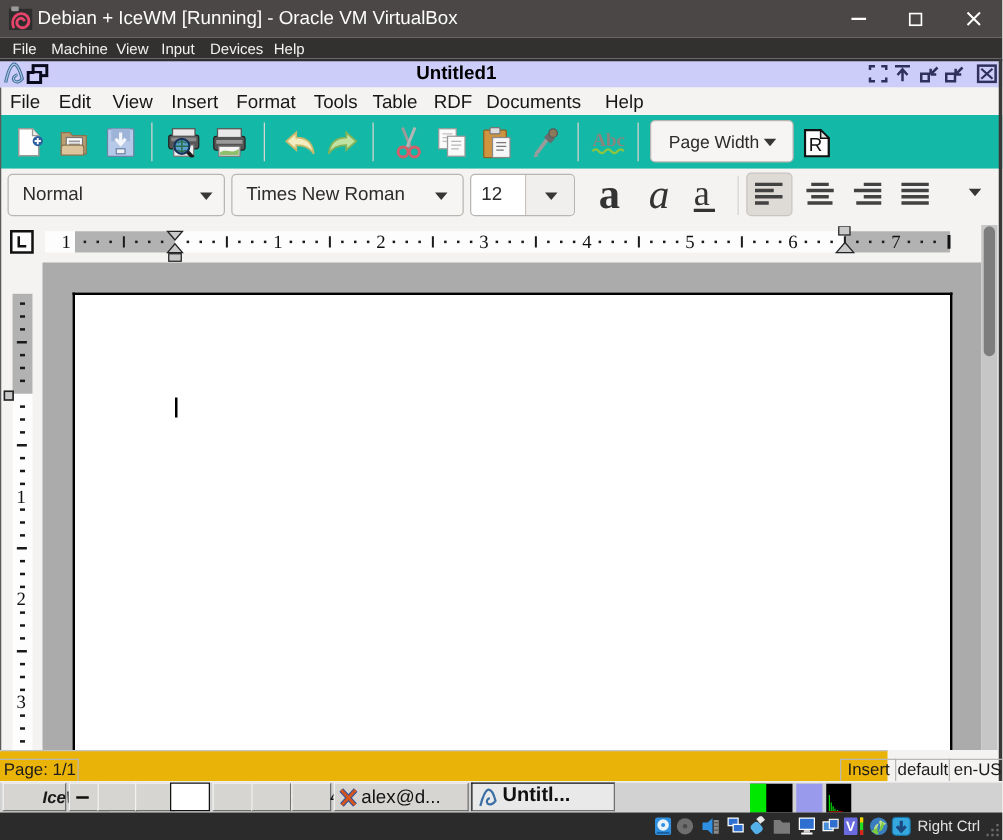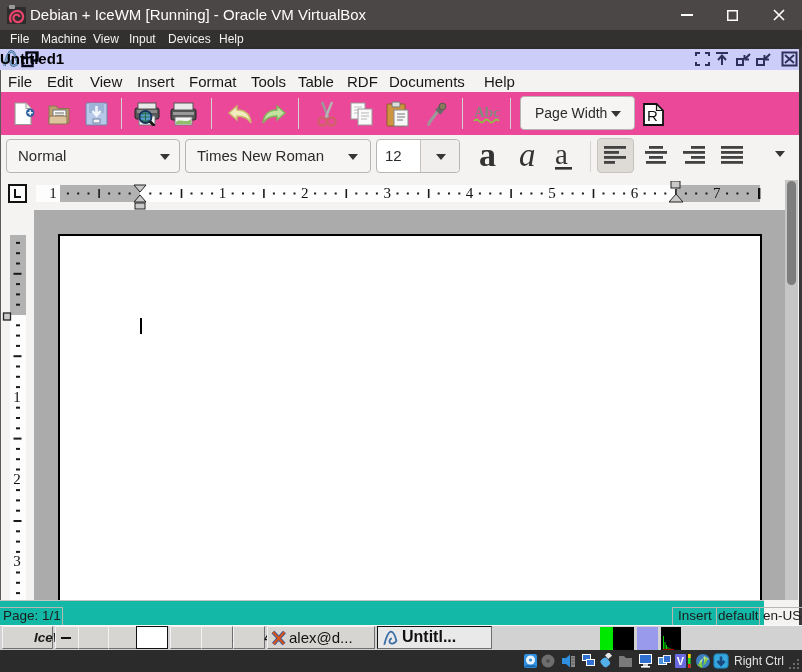--- a/index.html
+++ b/index.html
@@ -8,28 +8,28 @@
 .abs { position:absolute; }
 
 
 #vb-title { left:0; top:0; width:802px; height:30px; background:#4b4746; color:#fff;text-decoration:underline; }
 #vb-title .txt { position:absolute; left:30px; top:6px; font-size:15px; color:#fdfdfd; }
 #vb-menu { left:0; top:30px; width:802px; height:17px; background:#333030; color:#fff; }
 #vb-menu span { position:absolute; top:2px; font-size:12px; color:#f2f2f2; }
 
 
 #icewm-tb { left:0; top:47px; width:802px; height:23px; background:#cdcdf9; border-top:2px solid #2e2e2e; }
-#icewm-title { position:absolute; left:0; top:50px; width:730px; font-size:15px; font-weight:bold; color:#000; }
+#icewm-title { position:absolute; left:0; top:50px; width:730px; text-align:center; font-size:15px; font-weight:bold; color:#000; }
 
 
 #abw-menu { left:0; top:70px; width:802px; height:22px; background:#f4f3f1; color:#161616; }
 #abw-menu span { position:absolute; top:3px; font-size:15px; }
 
 
-#tb1 { left:0; top:92px; width:802px; height:43px; background:#ec4899; }
+#tb1 { left:0; top:92px; width:802px; height:43px; background:#14b8a6; }
 #tb2 { left:0; top:135px; width:802px; height:42px; background:#f4f3f1; }
 .vsep { position:absolute; width:1px; background:#d5d3d0; top:6px; height:31px; }
 .combo { position:absolute; background:#f6f5f3; border:1px solid #b8b5b2; border-radius:4px; height:34px; top:4px; font-size:15px; color:#2b2b2b; }
 .combo .lbl { position:absolute; left:21px; top:7px; }
 .arr { position:absolute; width:0; height:0; border-left:5px solid transparent; border-right:5px solid transparent; border-top:6px solid #363636; }
 
 
 #rulerrow { left:0; top:177px; width:802px; height:33px; background:#f4f3f1; }
 #tabL { position:absolute; left:8px; top:7px; width:19px; height:19px; background:#fdfdfd; border:2px solid #111; }
 
@@ -37,21 +37,21 @@
 #doc { left:0; top:210px; width:802px; height:390px; background:#f4f3f1; }
 #docgray { position:absolute; left:34px; top:0; width:751px; height:390px; background:#ababab; }
 #page { position:absolute; left:58px; top:24px; width:704px; height:366px; background:#fff; border:2px solid #000; border-bottom:none; }
 #caret { position:absolute; left:140px; top:108px; width:2px; height:16px; background:#000; }
 #sbar { left:785px; top:180px; width:13px; height:420px; background:#c6c6c6; }
 #sthumb { position:absolute; left:2px; top:1px; width:9px; height:104px; background:#7d7d7d; border-radius:4.5px; }
 #winright { left:799px; top:47px; width:3px; height:578px; background:#383838; }
 #winleft { left:0; top:70px; width:1px; height:555px; background:#5a5a5a; }
 
 
-#abw-status { left:0; top:600px; width:764px; height:25px; background:#14b8a6; border-top:1px solid #c6c4c1; font-size:13.5px; color:#1c1c1c; }
+#abw-status { left:0; top:600px; width:710px; height:25px; background:#eab308; border-top:1px solid #c6c4c1; font-size:13.5px; color:#1c1c1c; }
 .scell { position:absolute; top:6px; height:18px; border-right:1px solid #b9b7b4; border-top:1px solid #b9b7b4; white-space:nowrap; overflow:hidden; }
 
 
 #taskbar { left:0; top:625px; width:802px; height:25px; background:#d2d2d2; border-top:1px solid #f8f8f8; }
 .tbtn { position:absolute; top:0px; height:23px; background:#d7d5d2; border-top:1px solid #f2f2f2; border-left:1px solid #f2f2f2; border-right:1px solid #707070; border-bottom:1px solid #707070; color:#111;padding-left:30px; }
 
 
 #vb-status { left:0; top:650px; width:802px; height:22px; background:#2b2b2b; color:#e8e8e8; }
 #vb-status svg { position:absolute; top:3px; }
 </style>

